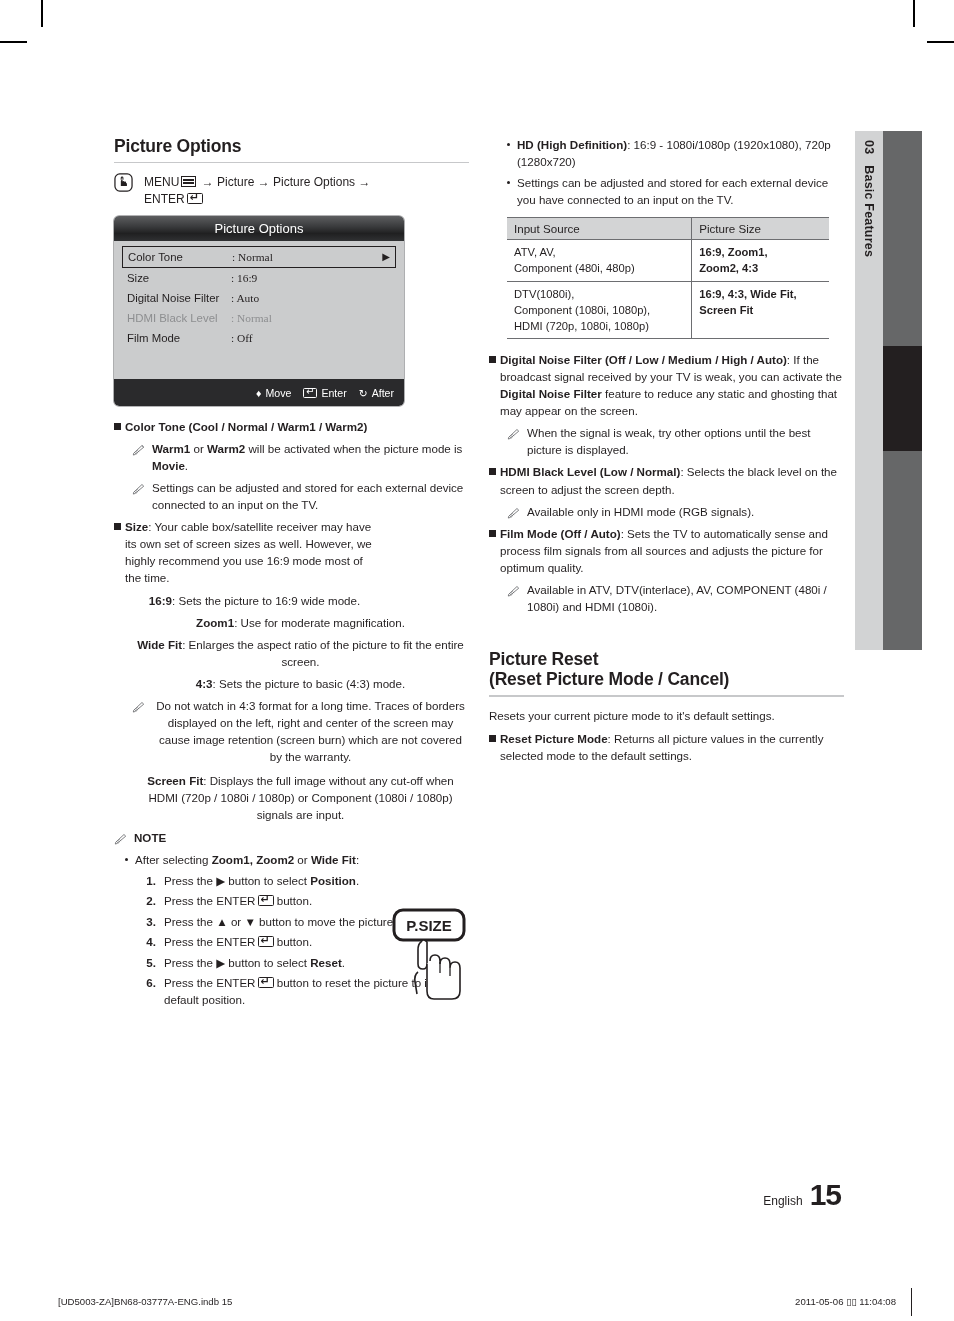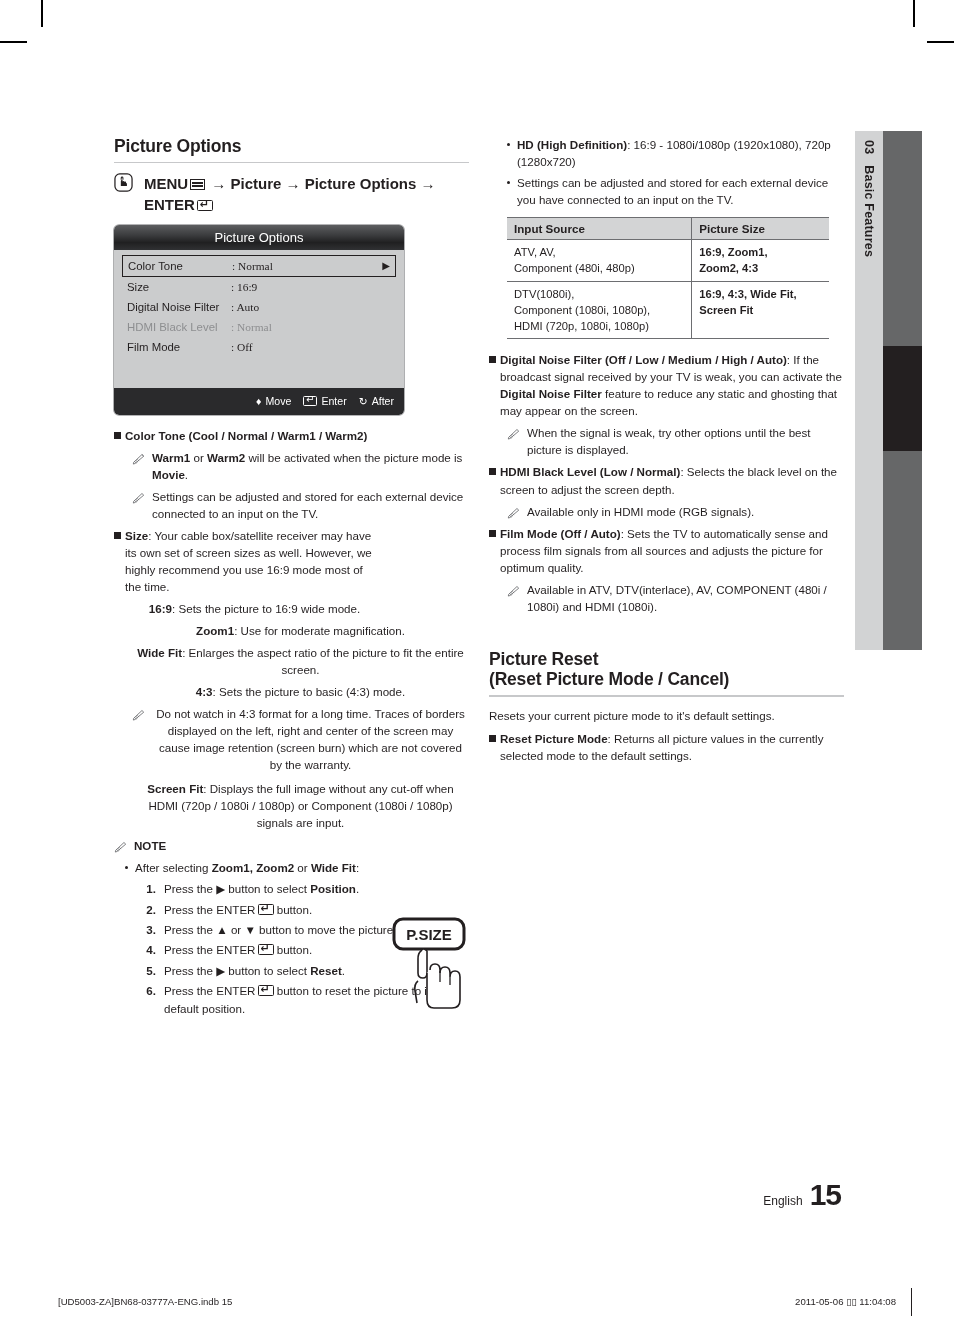--- a/index.html
+++ b/index.html
@@ -40,21 +40,21 @@
     letter-spacing:-.2px;line-height:1.18;
   }
   .rule{height:1.5px;background:#c7c8ca;margin:0 0 10px 0;}
 
   
   .p{font-size:11.6px;line-height:1.47;margin:0 0 6px 0;}
   b,.b{font-weight:bold;}
 
   
   .menupath{display:flex;gap:11px;align-items:flex-start;margin:0 0 9px 0;}
-  .menupath .txt{font-size:15px;line-height:1.38;font-weight:bold;padding-top:1px;}
+  .menupath .txt{font-size:12px;line-height:1.38;font-weight:normal;padding-top:1px;}
   .ico-hand{flex:0 0 auto;width:19px;height:19px;}
 
   
   .glyph-menu{
     display:inline-block;width:15px;height:11px;border:1.4px solid #231f20;
     position:relative;vertical-align:-1px;margin:0 2px;box-sizing:border-box;
   }
   .glyph-menu:before,.glyph-menu:after{
     content:"";position:absolute;left:1px;right:1px;height:1.4px;background:#231f20;
   }
@@ -121,21 +121,21 @@
   ol.steps li{display:flex;gap:8px;font-size:11.6px;line-height:1.5;margin-bottom:3px;}
   ol.steps li .n{flex:0 0 14px;font-weight:bold;text-align:right;}
   ol.steps li .t{flex:1 1 auto;}
 
   .indent{padding-left:18px;text-align:center;}
   .plain{font-size:11.6px;line-height:1.47;margin:0 0 5px 0;}
 
   
   table.ps{border-collapse:collapse;width:322px;margin:9px 0 12px 18px;font-size:11.2px;}
   table.ps th{
-    background:#d3d4d5;text-align:left;font-weight:bold;font-size:11.6px;
+    background:#d3d4d5;text-align:left;font-weight:normal;font-size:11.6px;
     padding:4px 7px;border-bottom:1.2px solid #6d6e71;border-top:1.2px solid #6d6e71;
   }
   table.ps th:first-child{border-right:1.2px solid #6d6e71;}
   table.ps td{padding:4px 7px;vertical-align:top;line-height:1.45;border-bottom:1.2px solid #6d6e71;}
   table.ps td:first-child{border-right:1.2px solid #6d6e71;}
   table.ps td.size{font-weight:bold;}
 
   
   .psize{position:absolute;right:-6px;top:388px;width:90px;height:100px;}
 

